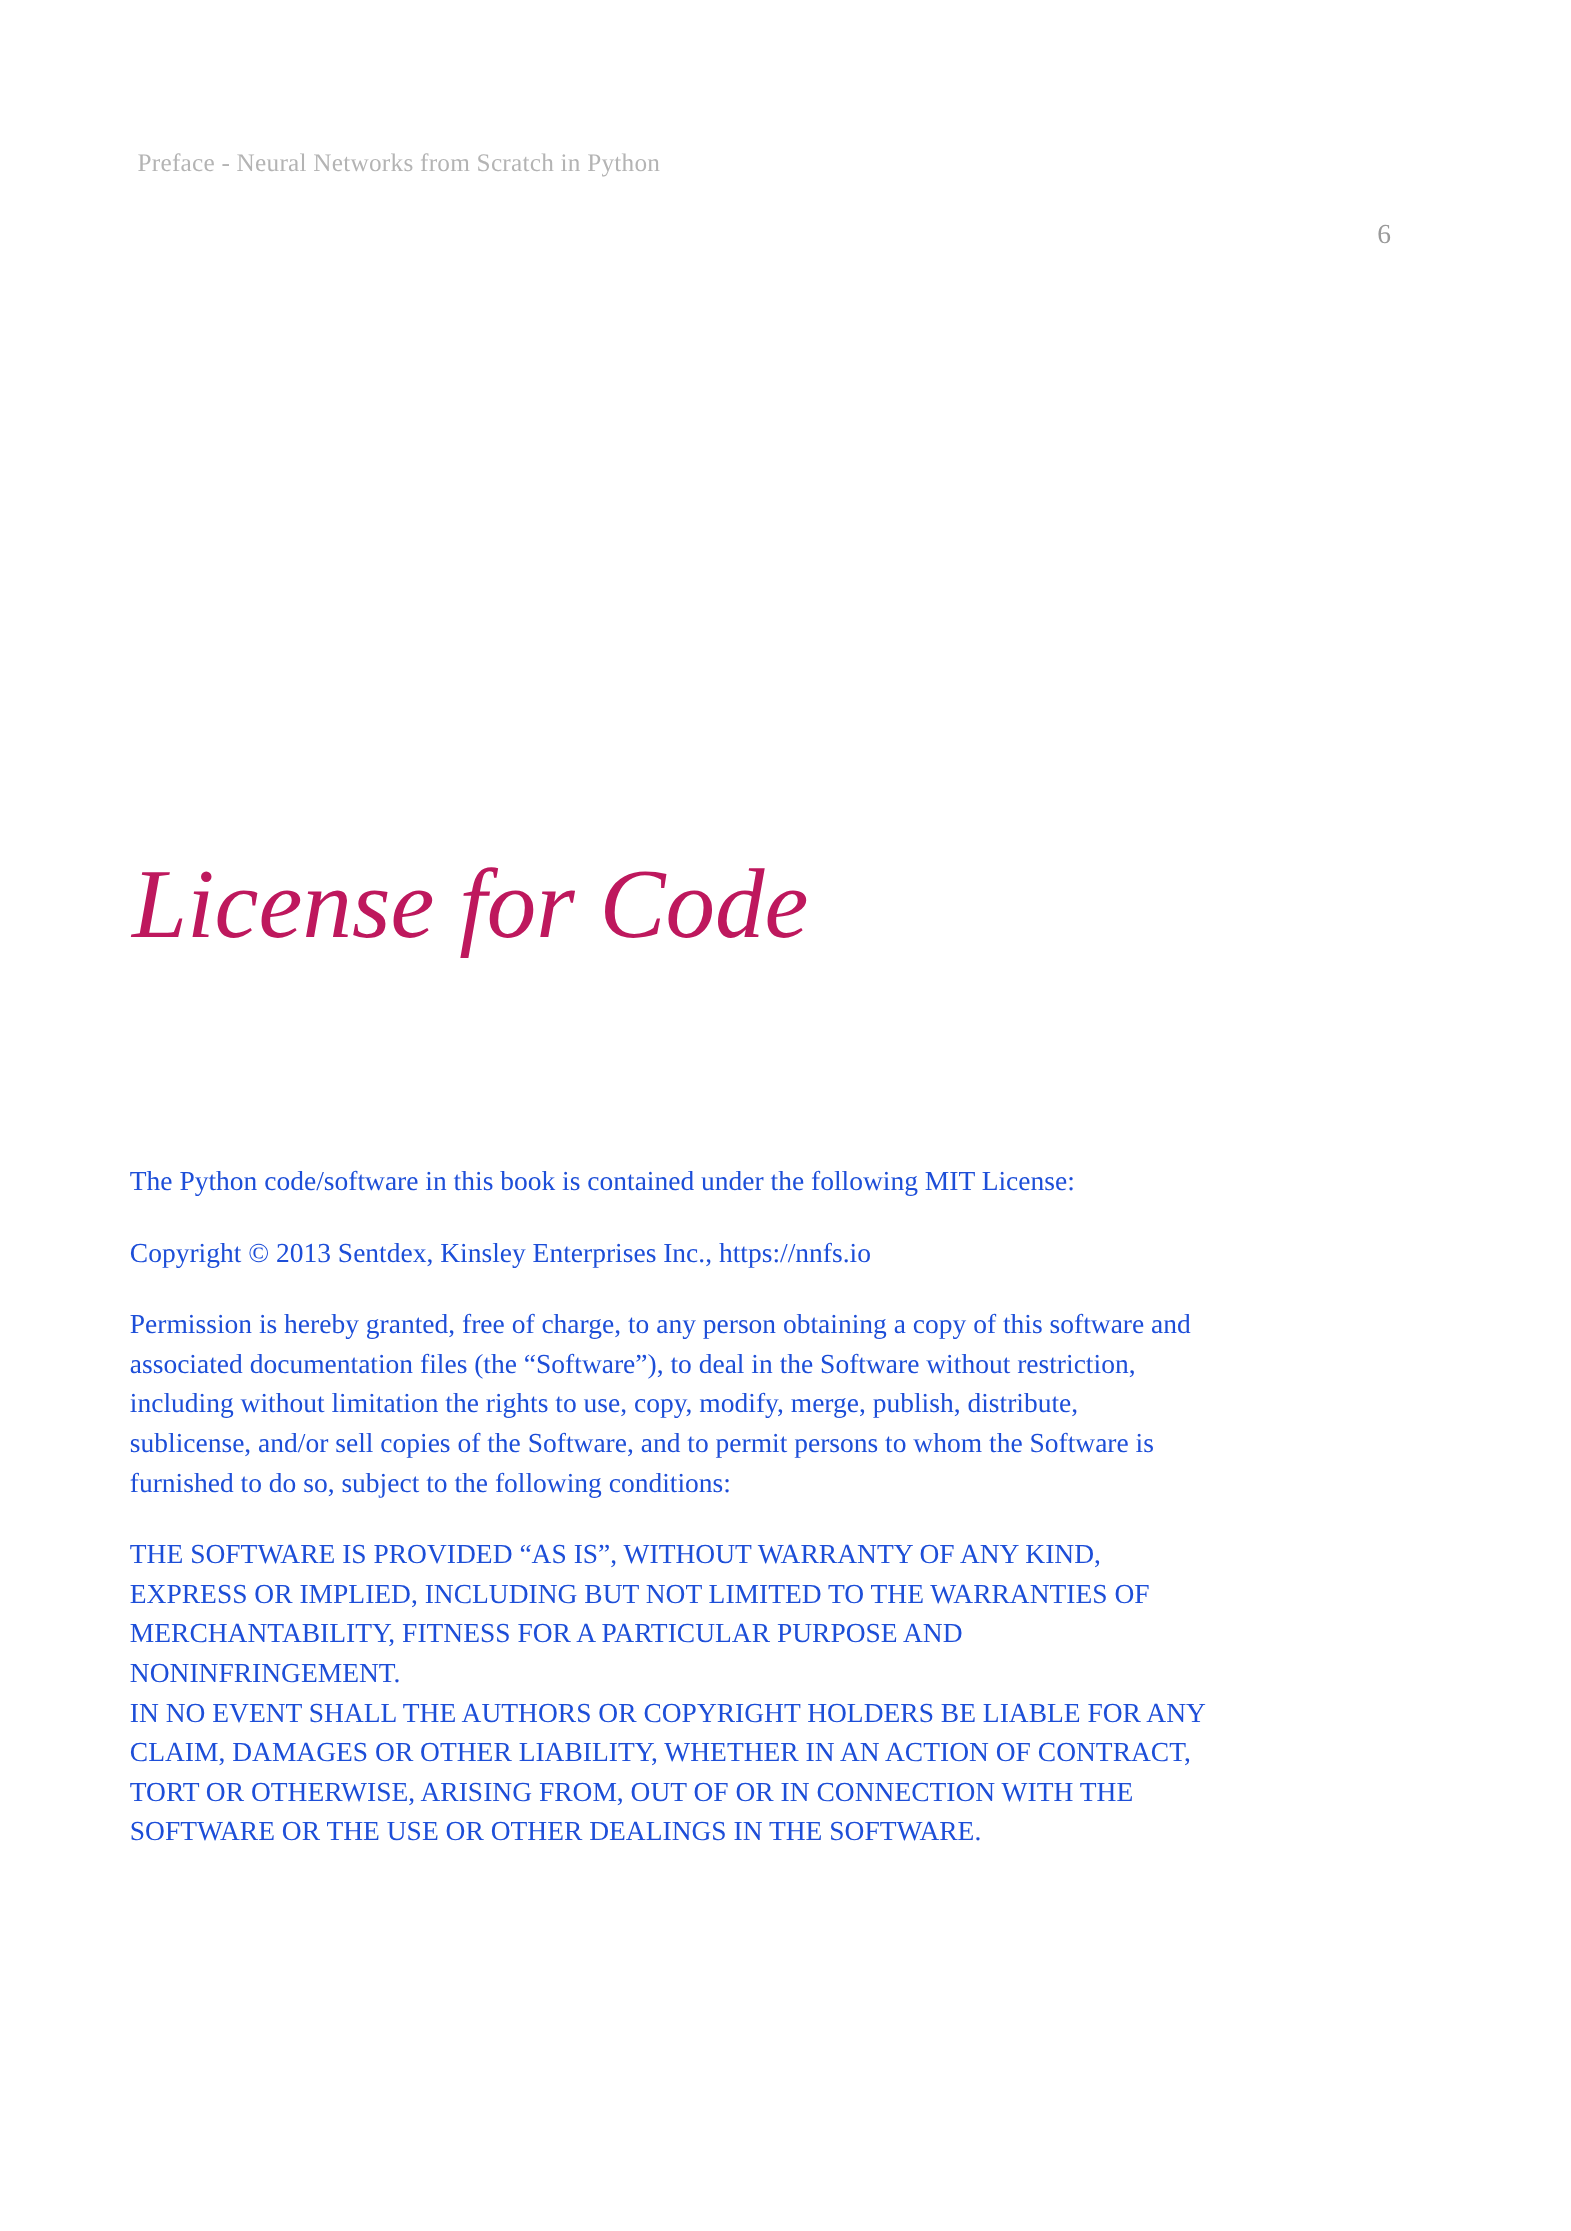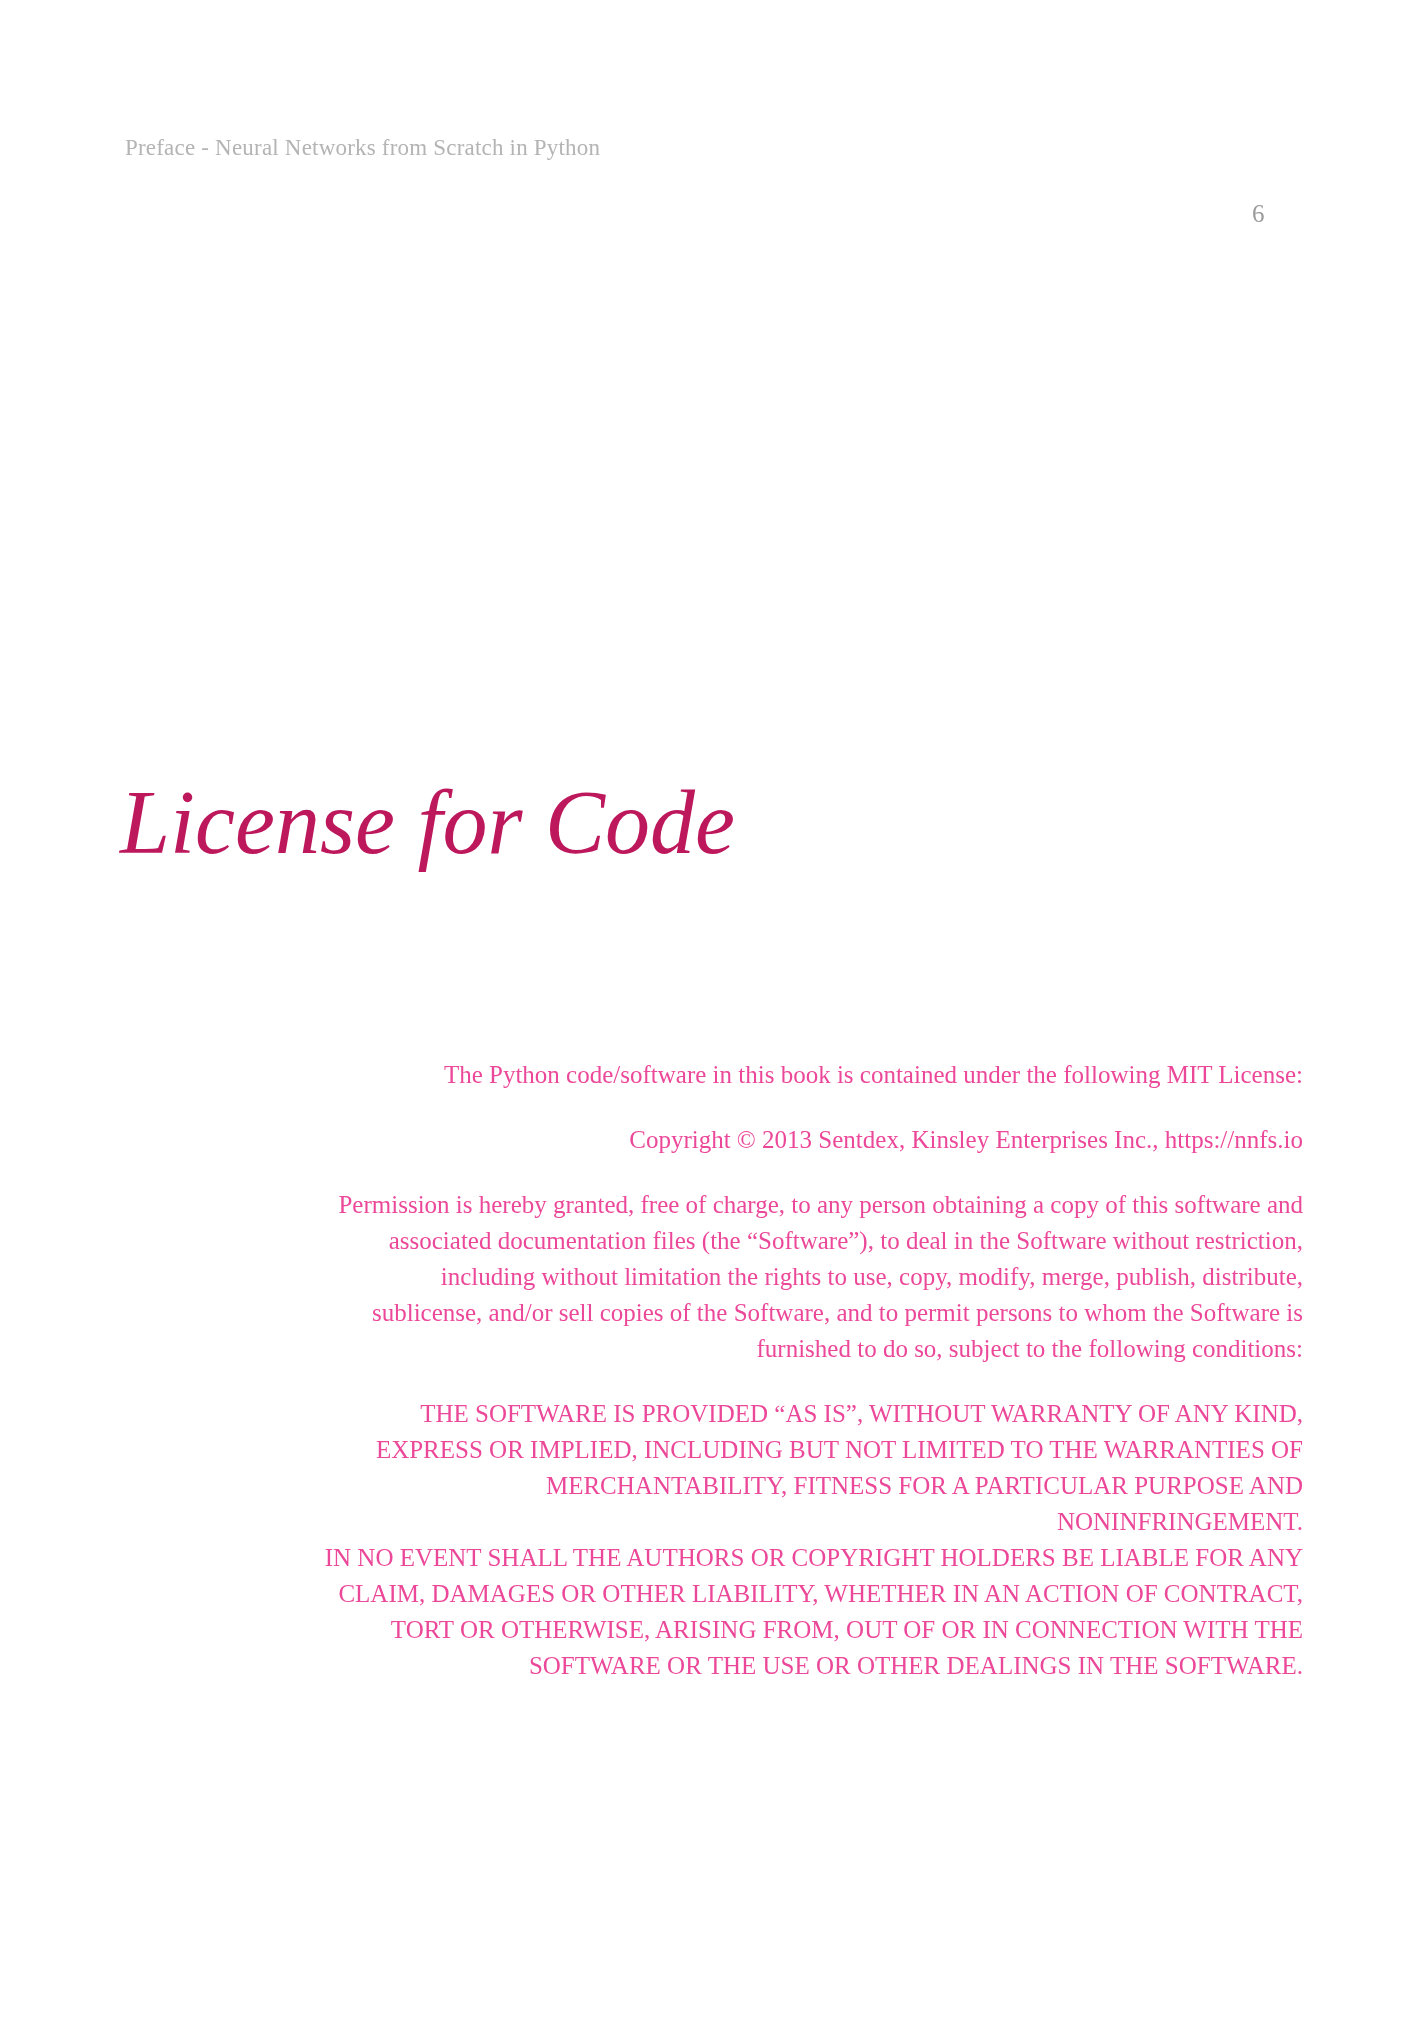--- a/index.html
+++ b/index.html
@@ -7,21 +7,20 @@
     padding: 0;
     background: #ffffff;
   }
   .page {
     position: relative;
     width: 1428px;
     height: 2028px;
     background: #ffffff;
     font-family: "Liberation Serif", serif;
     overflow: hidden;
-    text-align: right;
   }
   .running-header {
     position: absolute;
     left: 125px;
     top: 135px;
     font-size: 23px;
     color: #b4b4b4;
     letter-spacing: 0.2px;
     white-space: nowrap;
   }
@@ -37,26 +36,26 @@
     left: 120px;
     top: 778px;
     font-size: 90px;
     line-height: 1;
     font-style: italic;
     color: #be185d;
     white-space: nowrap;
   }
   .body-text {
     position: absolute;
-    left: 108px;
+    left: 118px;
     top: 1057px;
     width: 1195px;
     font-size: 25px;
     line-height: 36px;
-    color: #ec4899;
+    color: #1d4ed8;
   }
   .body-text p {
     margin: 0 0 29px 0;
     white-space: pre-line;
   }
 </style>
 </head>
 <body>
 
 <div class="page">

